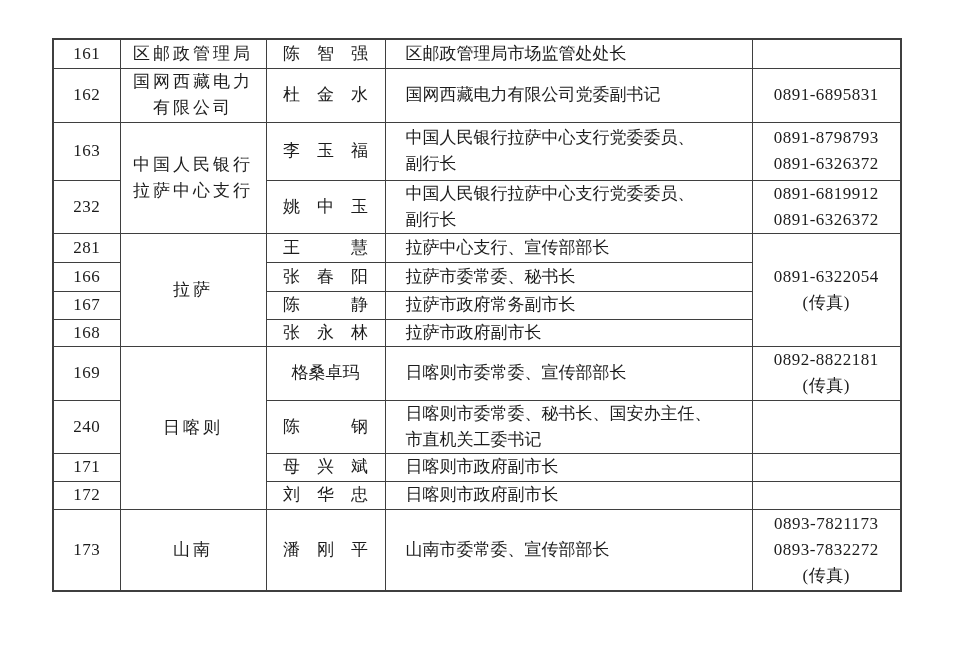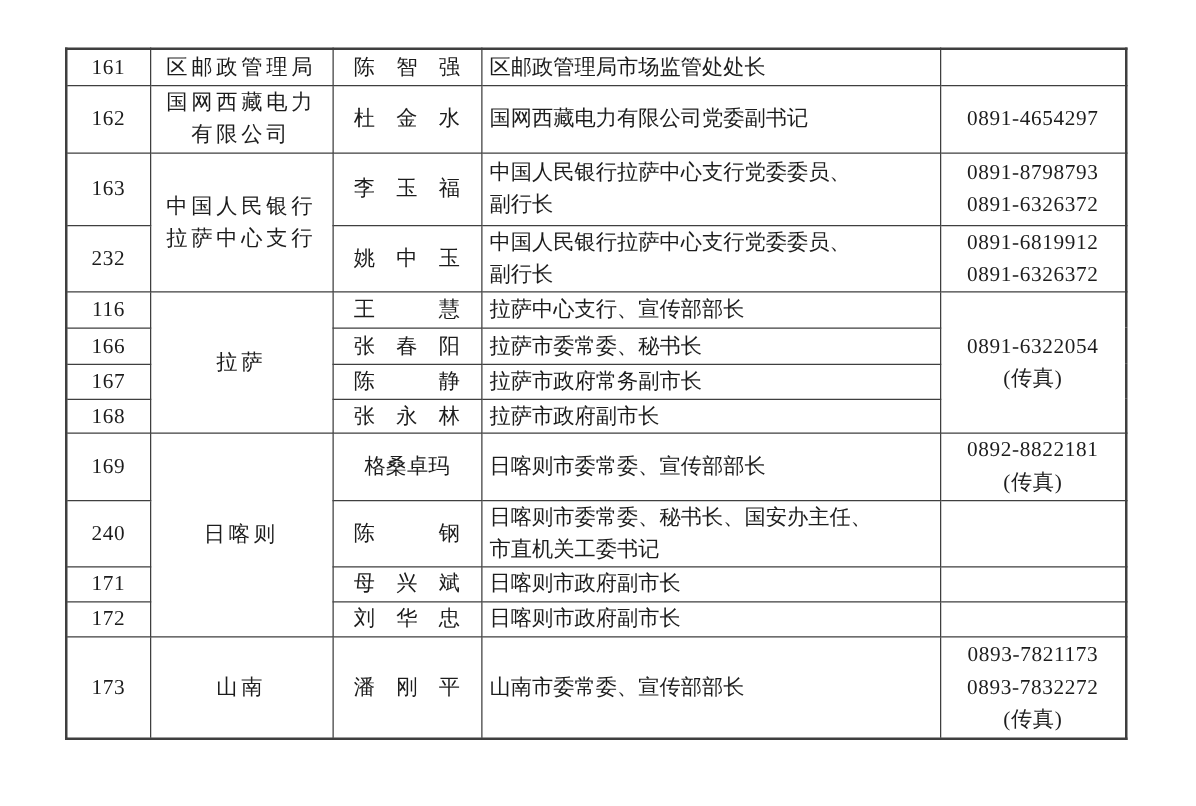--- a/index.html
+++ b/index.html
@@ -30,21 +30,21 @@
     font-size: 17px;
     line-height: 26px;
     padding: 0;
     overflow: hidden;
   }
   td.no-cell { letter-spacing: 0.5px; }
   td.org-cell { letter-spacing: 3px; }
   td.name-cell { white-space: pre; }
   td.title-cell {
     text-align: left;
-    padding: 0 6px;
+    padding: 0 20px;
     margin-left: 40px;
   }
   td.phone-cell { letter-spacing: 0.5px; }
   .line { display: block; }
   
   tr.h29 { height: 29px; }
   tr.h54 { height: 54px; }
   tr.h58 { height: 58px; }
   tr.h53 { height: 53px; }
   tr.h28 { height: 28px; }
@@ -80,21 +80,21 @@
     <td class="no-cell">162</td>
     <td class="org-cell">
       <span class="line">国网西藏电力</span>
       <span class="line">有限公司</span>
     </td>
     <td class="name-cell">杜　金　水</td>
     <td class="title-cell">
       <span class="line">国网西藏电力有限公司党委副书记</span>
     </td>
     <td class="phone-cell">
-      <span class="line">0891-4654297</span>
+      <span class="line">0891-6895831</span>
     </td>
   </tr>
 
   <tr class="h58">
     <td class="no-cell">163</td>
     <td class="org-cell" rowspan="2">
       <span class="line">中国人民银行</span>
       <span class="line">拉萨中心支行</span>
     </td>
     <td class="name-cell">李　玉　福</td>
@@ -115,21 +115,21 @@
       <span class="line">中国人民银行拉萨中心支行党委委员、</span>
       <span class="line">副行长</span>
     </td>
     <td class="phone-cell">
       <span class="line">0891-6819912</span>
       <span class="line">0891-6326372</span>
     </td>
   </tr>
 
   <tr class="h29">
-    <td class="no-cell">116</td>
+    <td class="no-cell">281</td>
     <td class="org-cell" rowspan="4">
       <span class="line">拉萨</span>
     </td>
     <td class="name-cell">王　　　慧</td>
     <td class="title-cell">
       <span class="line">拉萨中心支行、宣传部部长</span>
     </td>
     <td class="phone-cell" rowspan="4">
       <span class="line">0891-6322054</span>
       <span class="line">(传真)</span>

